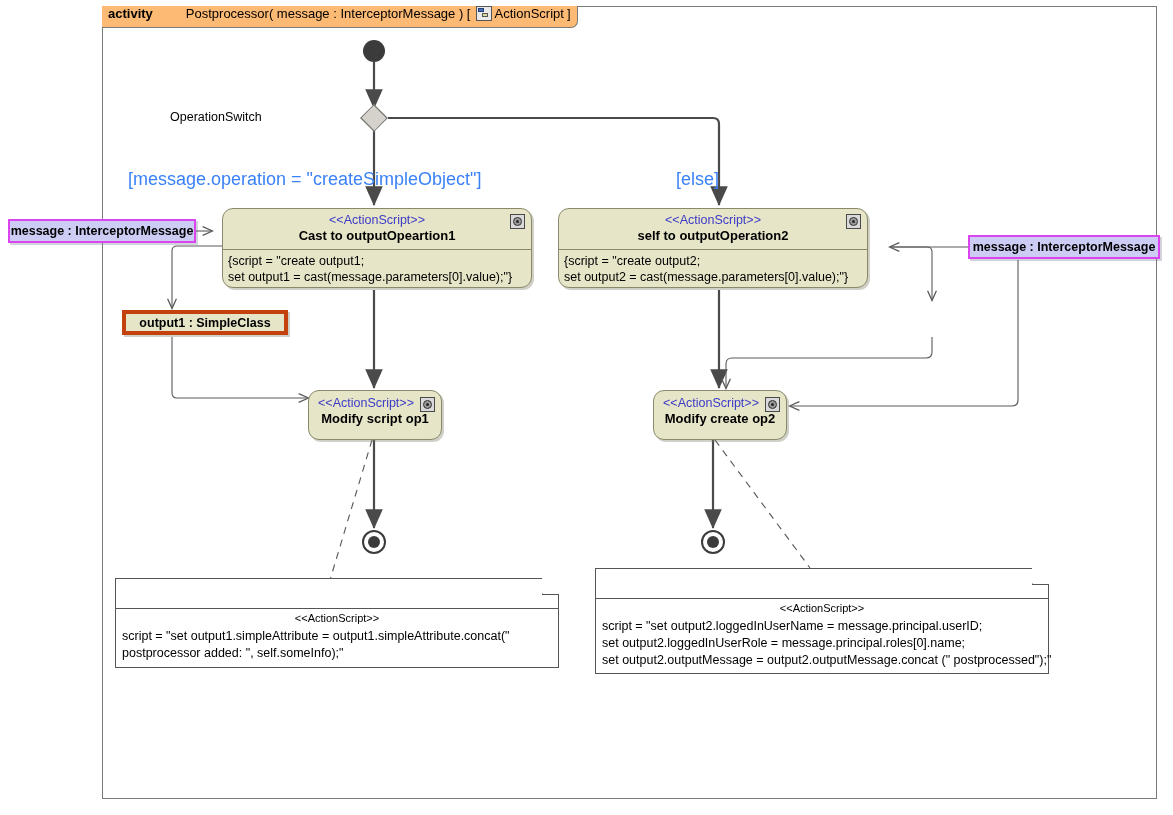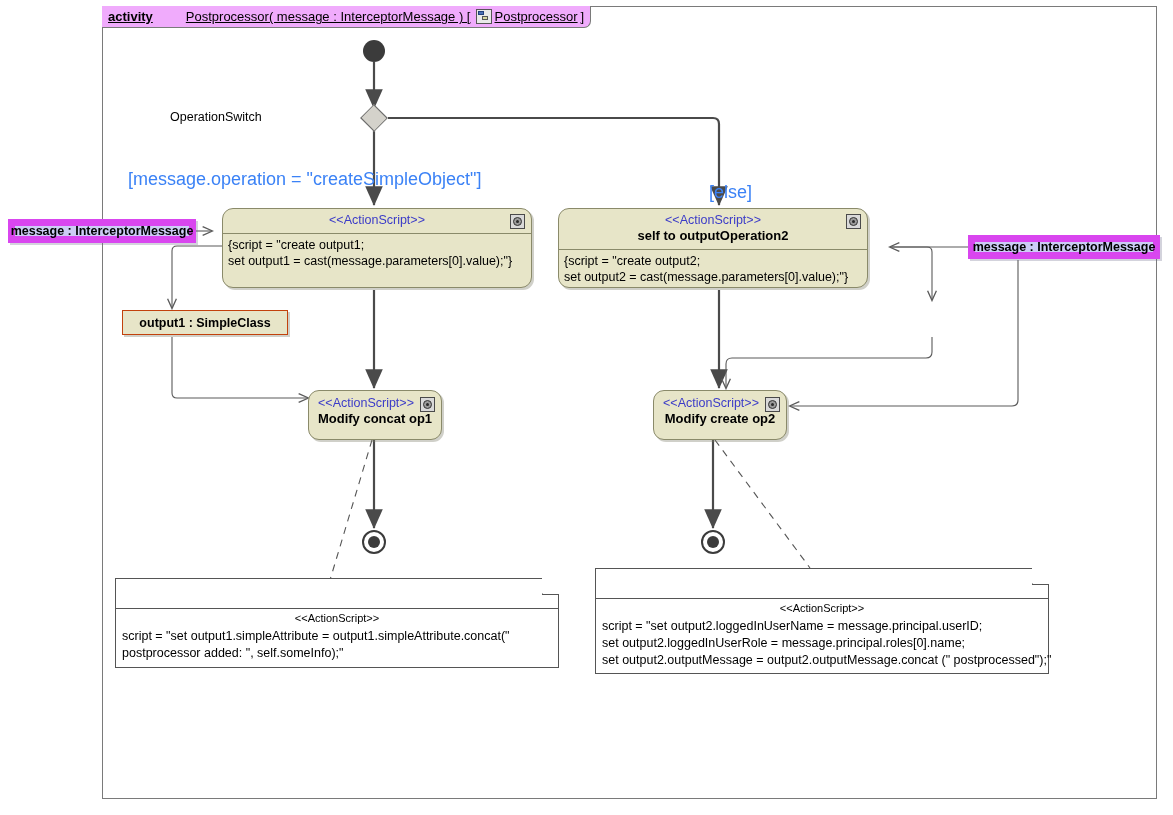--- a/index.html
+++ b/index.html
@@ -34,29 +34,28 @@
     box-sizing: border-box;
   }
   .activity-header {
     position: absolute;
     left: 102px; top: 6px;
     height: 22px;
     border: 1px solid #7a7a7a;
     border-top: none;
     border-left: none;
     border-radius: 0 0 7px 0;
-    background: #f0abfc;
+    background: #fdba74;
     box-sizing: border-box;
     display: flex;
-    align-items: center;
+    align-items: flex-start;
     padding: 0 6px 0 6px;
     white-space: nowrap;
     font-size: 13px;
     color: #000;
-    text-decoration: underline;
   }
   .activity-header .kw { font-weight: bold; margin-right: 5px; }
   .activity-header .sig { margin-right: 4px; padding-left: 28px; }
   .hdr-icon {
     display: inline-block;
     width: 14px; height: 13px;
     margin: 0 3px 0 1px;
     position: relative;
     border: 1px solid #555;
     background: #e9e9e9;
@@ -186,34 +185,34 @@
     left: 5px; top: 5px;
     width: 3px; height: 3px;
     border-radius: 50%;
     background: #2a2a2a;
   }
 
   
   .objnode {
     position: absolute;
     background: #e7e5c8;
-    border: 1px solid #c2410c;
+    border: 4px solid #c2410c;
     box-sizing: border-box;
     font-weight: bold;
     font-size: 12.5px;
     color: #000;
     display: flex;
     align-items: center;
     justify-content: center;
     box-shadow: 2px 2px 0 rgba(120,120,100,0.35);
     white-space: nowrap;
   }
   .objnode.msg {
     background: #ccccf5;
-    border: 7px solid #d946ef;
+    border: 2px solid #d946ef;
     box-shadow: 2px 2px 0 rgba(110,110,140,0.30);
   }
 
   
   .note {
     position: absolute;
     background: #ffffff;
     border: 1px solid #555555;
     box-sizing: border-box;
     font-size: 12.5px;
@@ -299,52 +298,53 @@
 
     <path d="M372,440 L330,580" stroke="#555" stroke-width="1.1" fill="none" stroke-dasharray="7,6"></path>
     <path d="M715,440 L810,568" stroke="#555" stroke-width="1.1" fill="none" stroke-dasharray="7,6"></path>
   </svg>
 
   <div class="activity-frame"></div>
   <div class="activity-header">
     <span class="kw">activity</span>
     <span class="sig">Postprocessor( message : InterceptorMessage ) [</span>
     <span class="hdr-icon"></span>
-    <span>Postprocessor</span>
+    <span>ActionScript</span>
     <span style="margin-left:3px">]</span>
   </div>
 
   <div class="init-node" style="left:363px; top:40px;"></div>
 
   <div class="decision-wrap" style="left:362px; top:110px;">
     <div class="decision"></div>
   </div>
   <div class="decision-lbl" style="left:170px; top:110px; width:185px;">OperationSwitch</div>
 
   <div class="guard" style="left:128px; top:169px;">[message.operation = "createSimpleObject"]</div>
-  <div class="guard" style="left:676px; top:182px;margin-left:33px;">[else]</div>
+  <div class="guard" style="left:676px; top:169px;">[else]</div>
 
   <div class="action" style="left:222px; top:208px; width:310px; height:80px;">
     <div class="stereo">&lt;&lt;ActionScript&gt;&gt;</div>
+    <div class="nm">Cast to outputOpeartion1</div>
     <div class="body">{script = "create output1;
 set output1 = cast(message.parameters[0].value);"}</div>
     <span class="act-icon"></span>
   </div>
 
   <div class="action" style="left:558px; top:208px; width:310px; height:80px;">
     <div class="stereo">&lt;&lt;ActionScript&gt;&gt;</div>
     <div class="nm">self to outputOperation2</div>
     <div class="body">{script = "create output2;
 set output2 = cast(message.parameters[0].value);"}</div>
     <span class="act-icon"></span>
   </div>
 
   <div class="action small" style="left:308px; top:390px; width:134px; height:50px;">
     <div class="stereo" style="padding-right:18px;">&lt;&lt;ActionScript&gt;&gt;</div>
-    <div class="nm">Modify concat op1</div>
+    <div class="nm">Modify script op1</div>
     <span class="act-icon" style="right:6px; top:6px;"></span>
   </div>
 
   <div class="action small" style="left:653px; top:390px; width:134px; height:50px;">
     <div class="stereo" style="padding-right:18px;">&lt;&lt;ActionScript&gt;&gt;</div>
     <div class="nm">Modify create op2</div>
     <span class="act-icon" style="right:6px; top:6px;"></span>
   </div>
 
   <div class="objnode msg" style="left:8px; top:219px; width:188px; height:24px;">message : InterceptorMessage</div>

